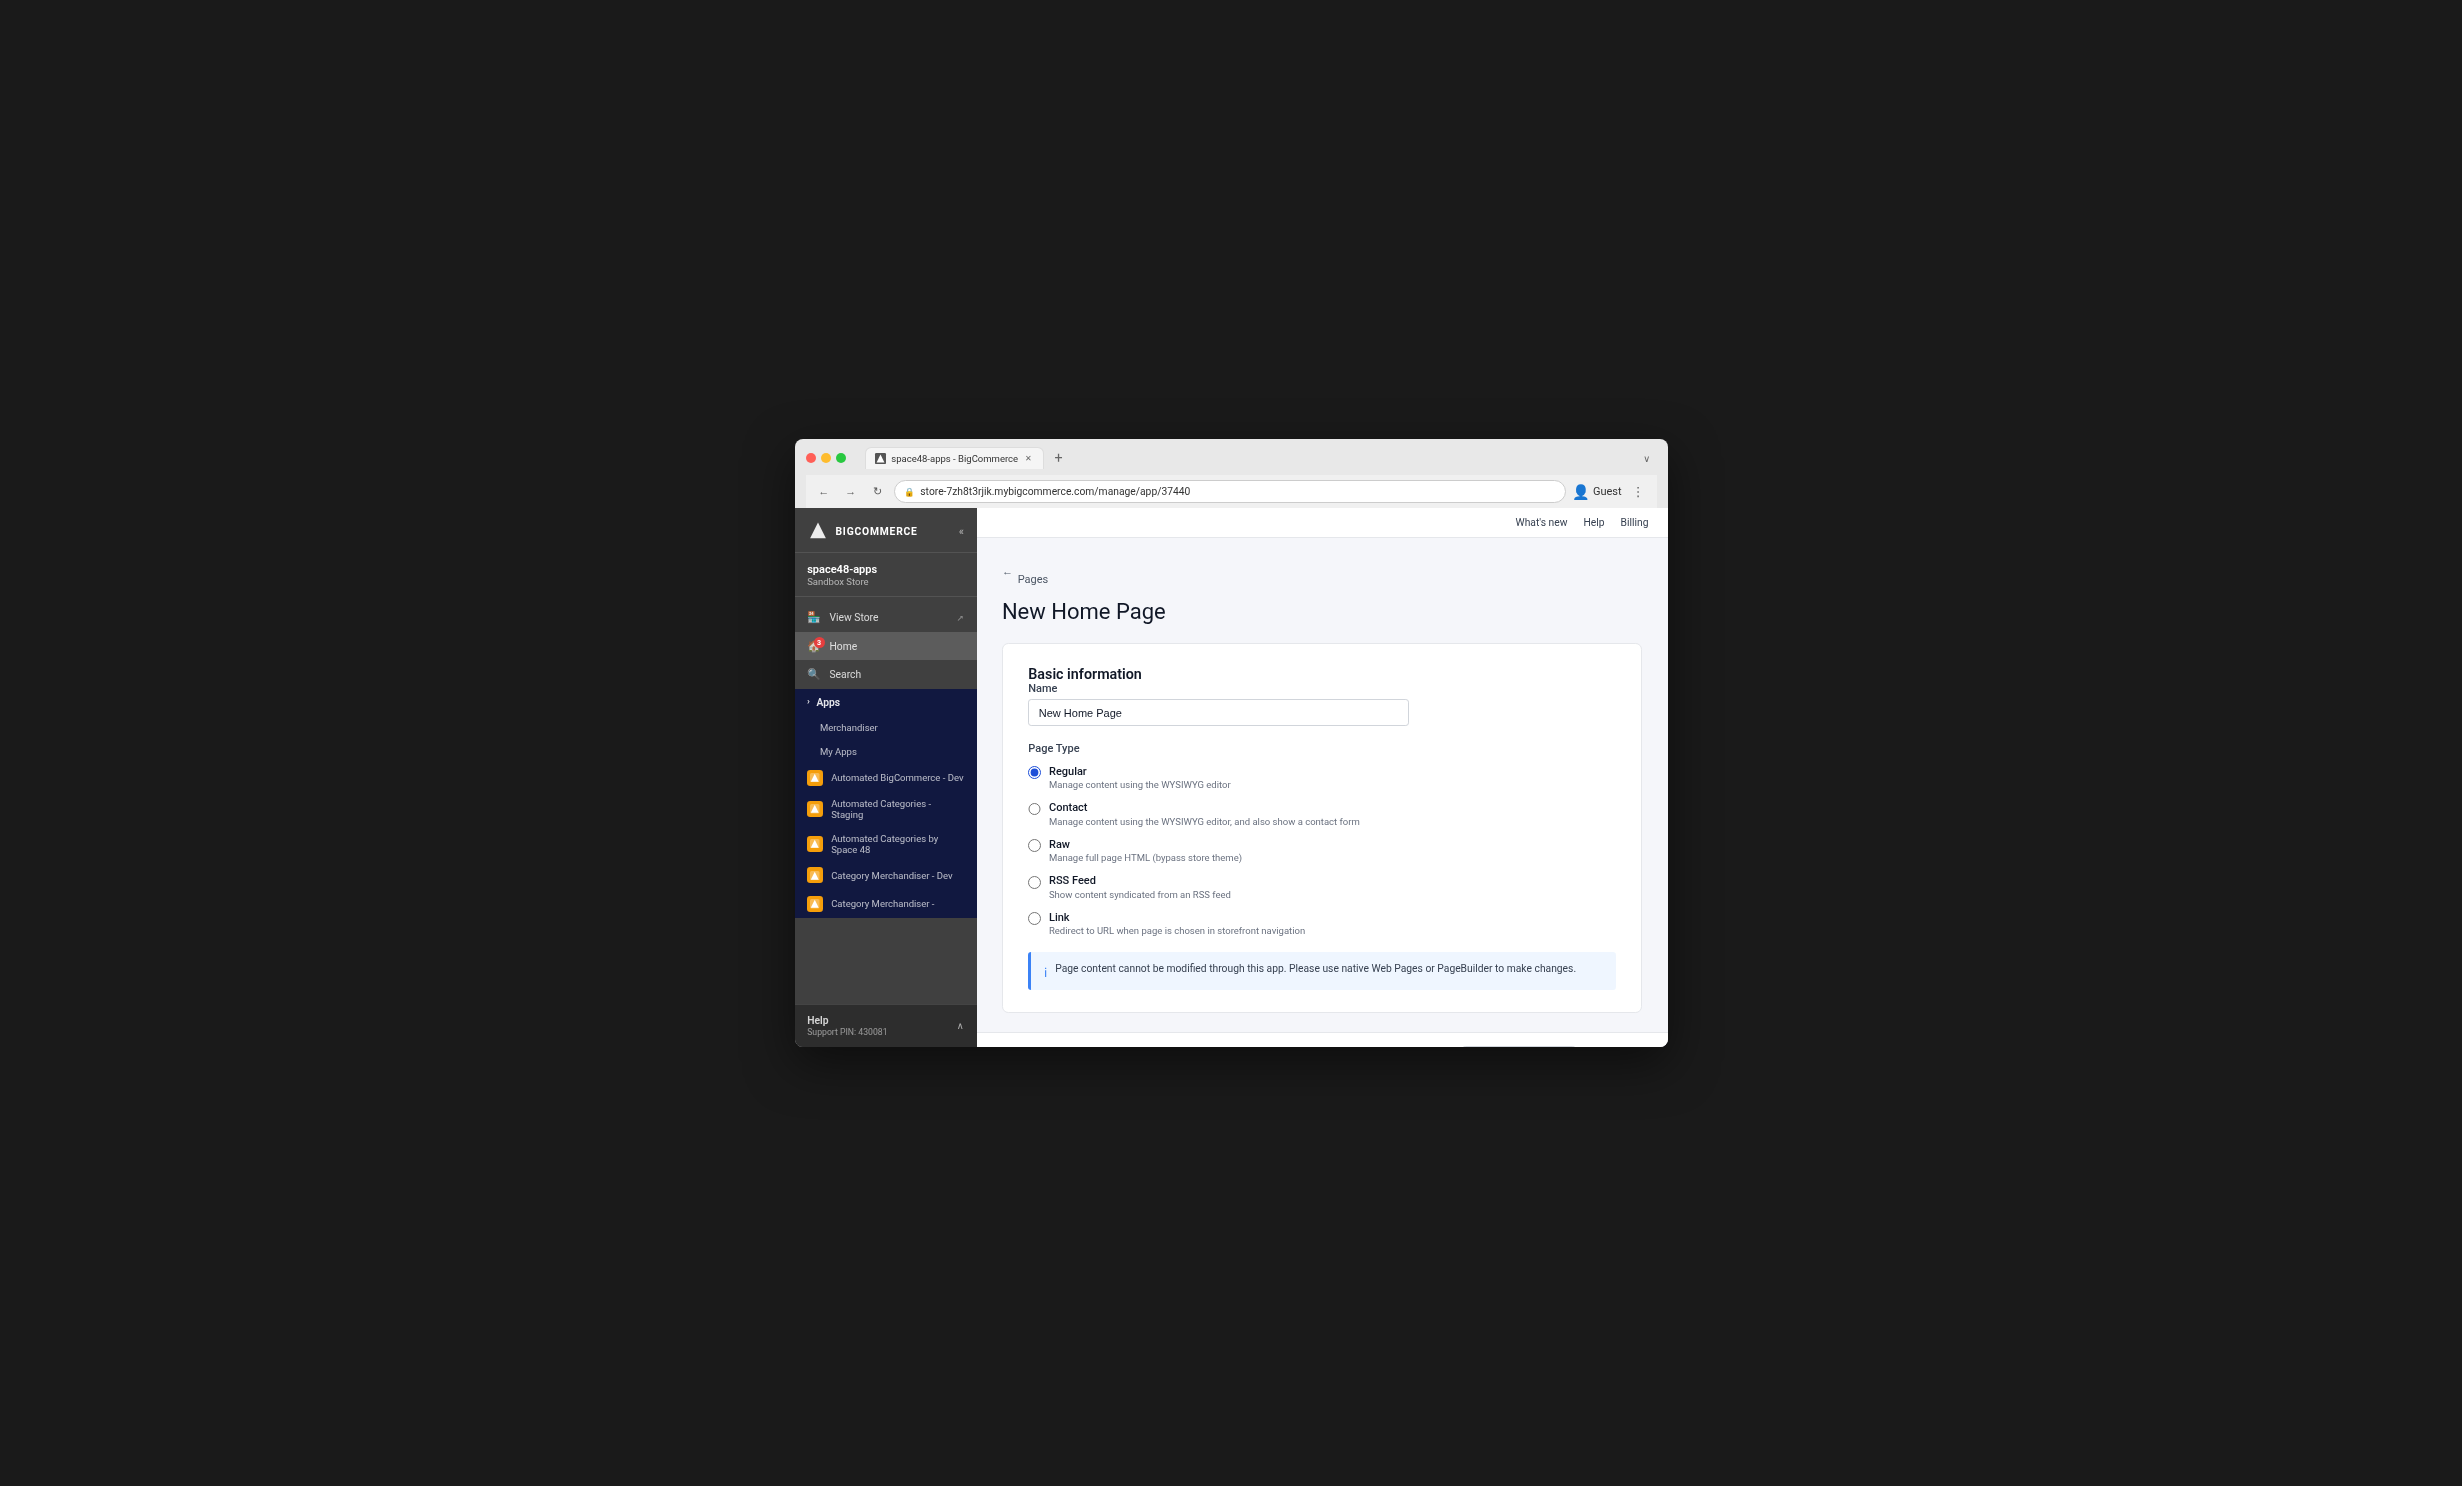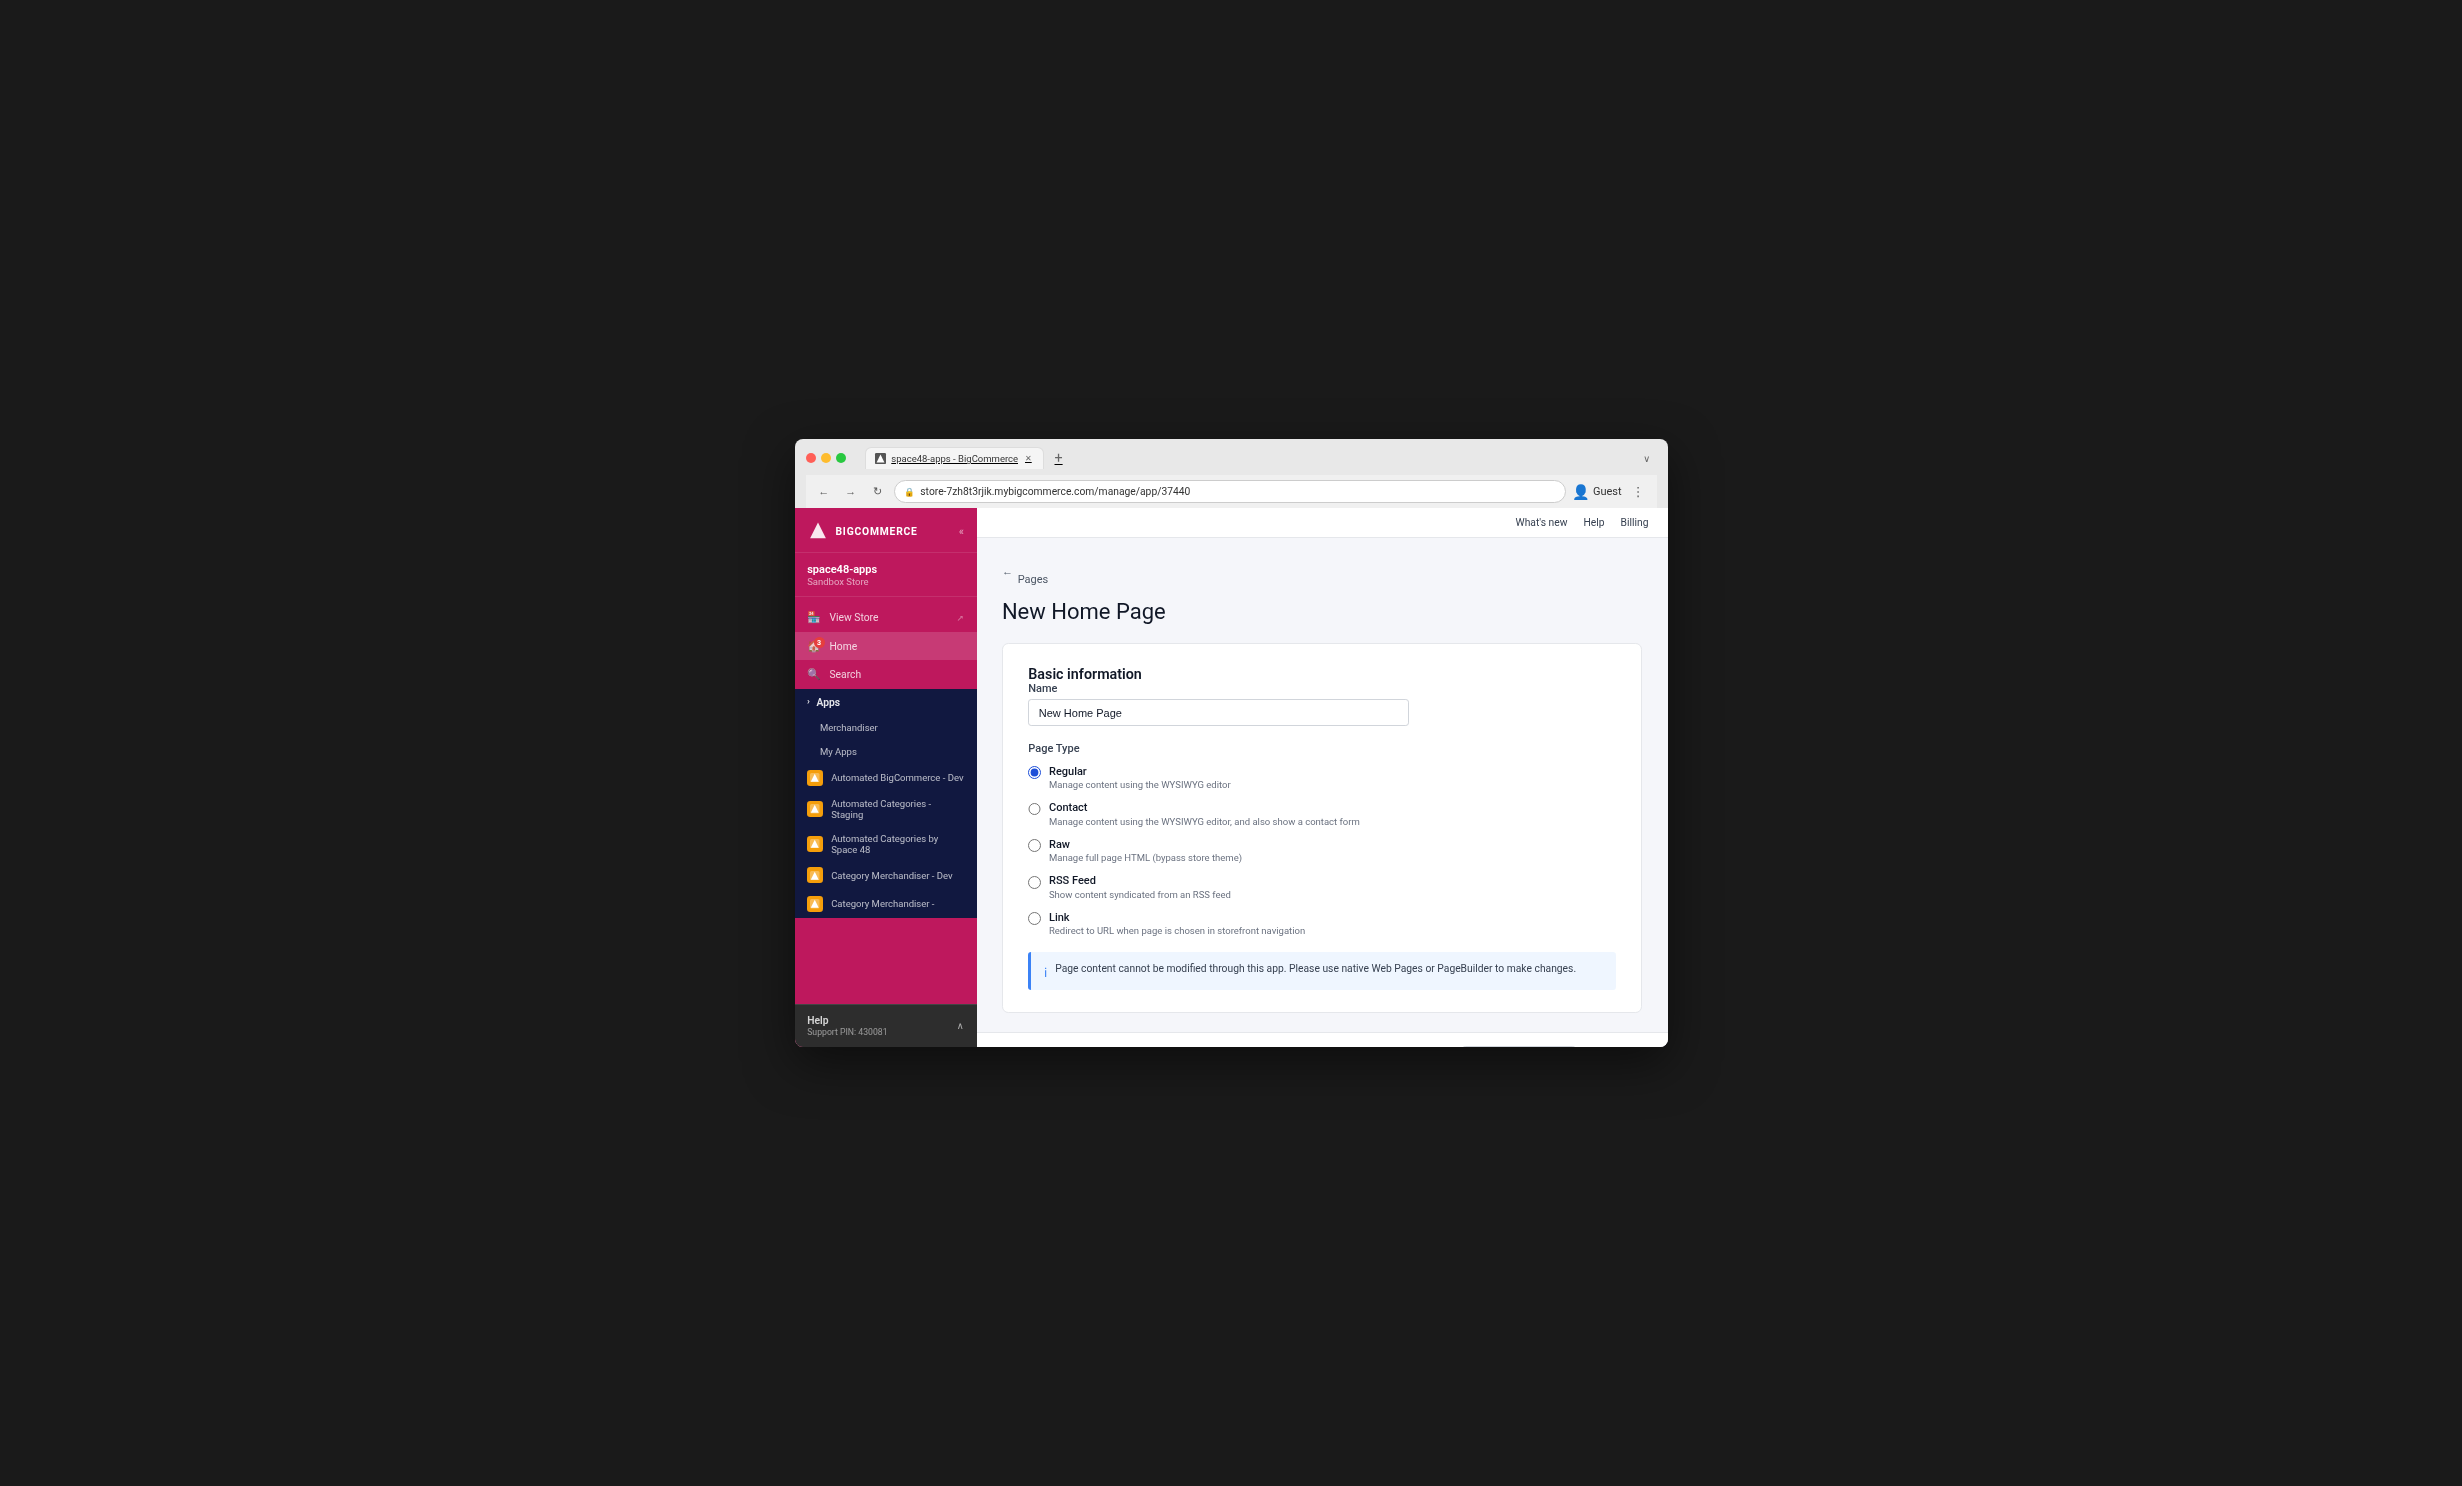--- a/index.html
+++ b/index.html
@@ -48,21 +48,20 @@
     }
     .tl-red { background: #ff5f57; }
     .tl-yellow { background: #febc2e; }
     .tl-green { background: #28c840; }
 
     .browser-tabs {
       display: flex;
       align-items: flex-end;
       margin-left: 12.7px;
       flex: 1;
-      text-decoration: underline;
     }
 
     .browser-tab {
       display: flex;
       align-items: center;
       gap: 4.8px;
       background: #f5f5f5;
       border-radius: 6.3px 6.3px 0 0;
       padding: 4.8px 9.5px;
       font-size: 9.5px;
@@ -163,21 +162,21 @@
     
     .app-layout {
       display: flex;
       height: 539px;
       background: #f5f6fa;
     }
 
     
     .sidebar {
       width: 182px;
-      background: #be185d;
+      background: #404040;
       display: flex;
       flex-direction: column;
       flex-shrink: 0;
     }
 
     .sidebar-header {
       padding: 12.7px 12.7px 9.5px;
       display: flex;
       align-items: center;
       justify-content: space-between;

